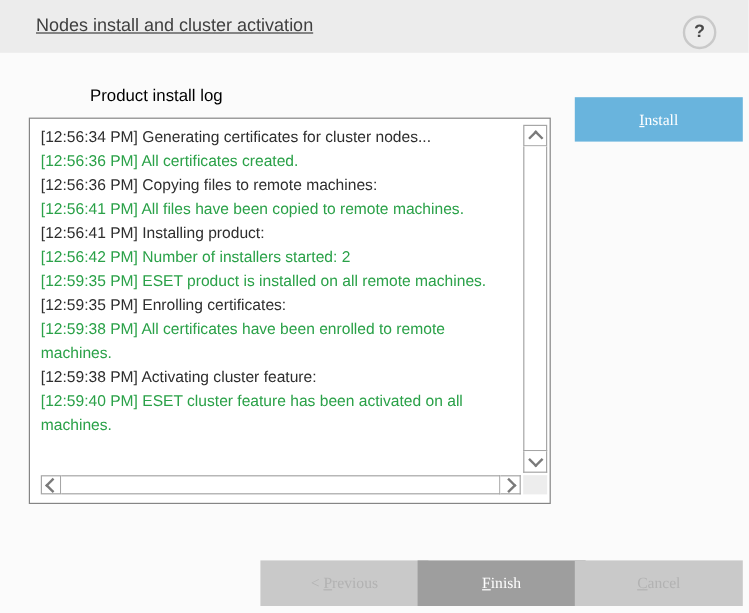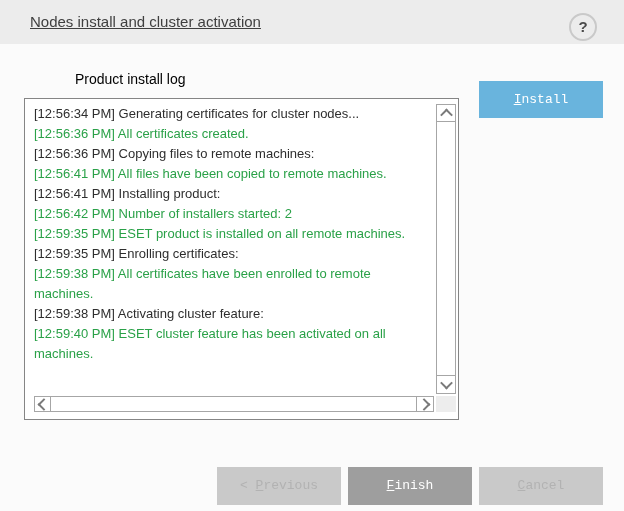--- a/index.html
+++ b/index.html
@@ -47,22 +47,22 @@
   .hscroll .sb-btn.right{border-left:none;}
   .sb-corner{position:absolute;right:2px;bottom:7px;width:20px;height:16px;background:#ededed;}
 
   .chev{width:7px;height:7px;border-style:solid;border-color:#7a7a7a;border-width:0;}
   .chev.up{border-top-width:2px;border-left-width:2px;transform:rotate(45deg) translate(1px,1px);}
   .chev.down{border-bottom-width:2px;border-right-width:2px;transform:rotate(45deg) translate(-1px,-1px);}
   .chev.left{border-bottom-width:2px;border-left-width:2px;transform:rotate(45deg) translate(1px,-1px);}
   .chev.right{border-top-width:2px;border-right-width:2px;transform:rotate(45deg) translate(-1px,1px);}
 
   
-  .btn{position:absolute;width:124px;height:37px;border:none;
-       font-family:Liberation Mono, monospace;
+  .btn{position:absolute;width:140px;height:37px;border:none;
+       font-family:Liberation Serif, serif;
        font-size:13px;text-align:center;line-height:37px;cursor:pointer;padding:0;}
   .btn u{text-decoration:underline;}
   .install{left:479px;top:81px;background:#69b4dd;color:#ffffff;}
   .footer-btn{top:451px;height:38px;line-height:38px;margin-top:16px;}
   .previous{left:217px;background:#c9c9c9;color:#b2b2b2;cursor:default;}
   .finish{left:348px;background:#9e9e9e;color:#ffffff;}
   .cancel{left:479px;background:#c9c9c9;color:#b2b2b2;cursor:default;}
 </style>
 </head>
 <body>

